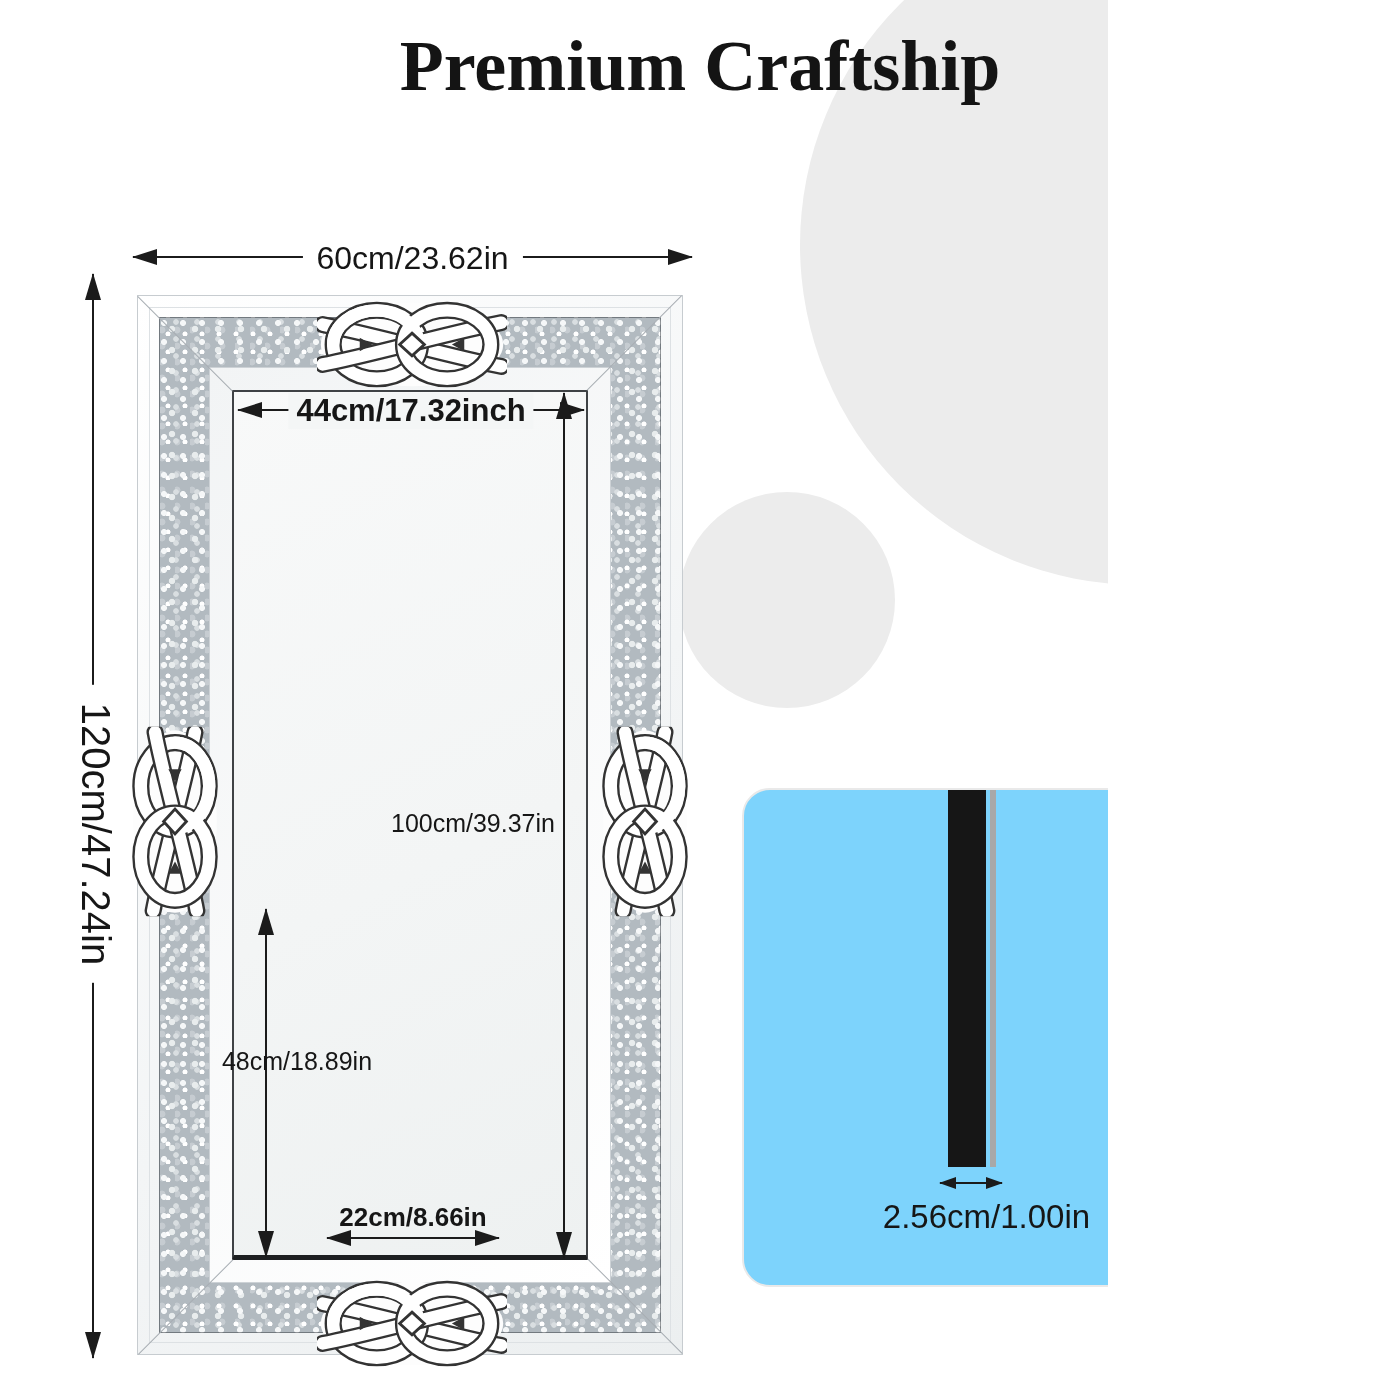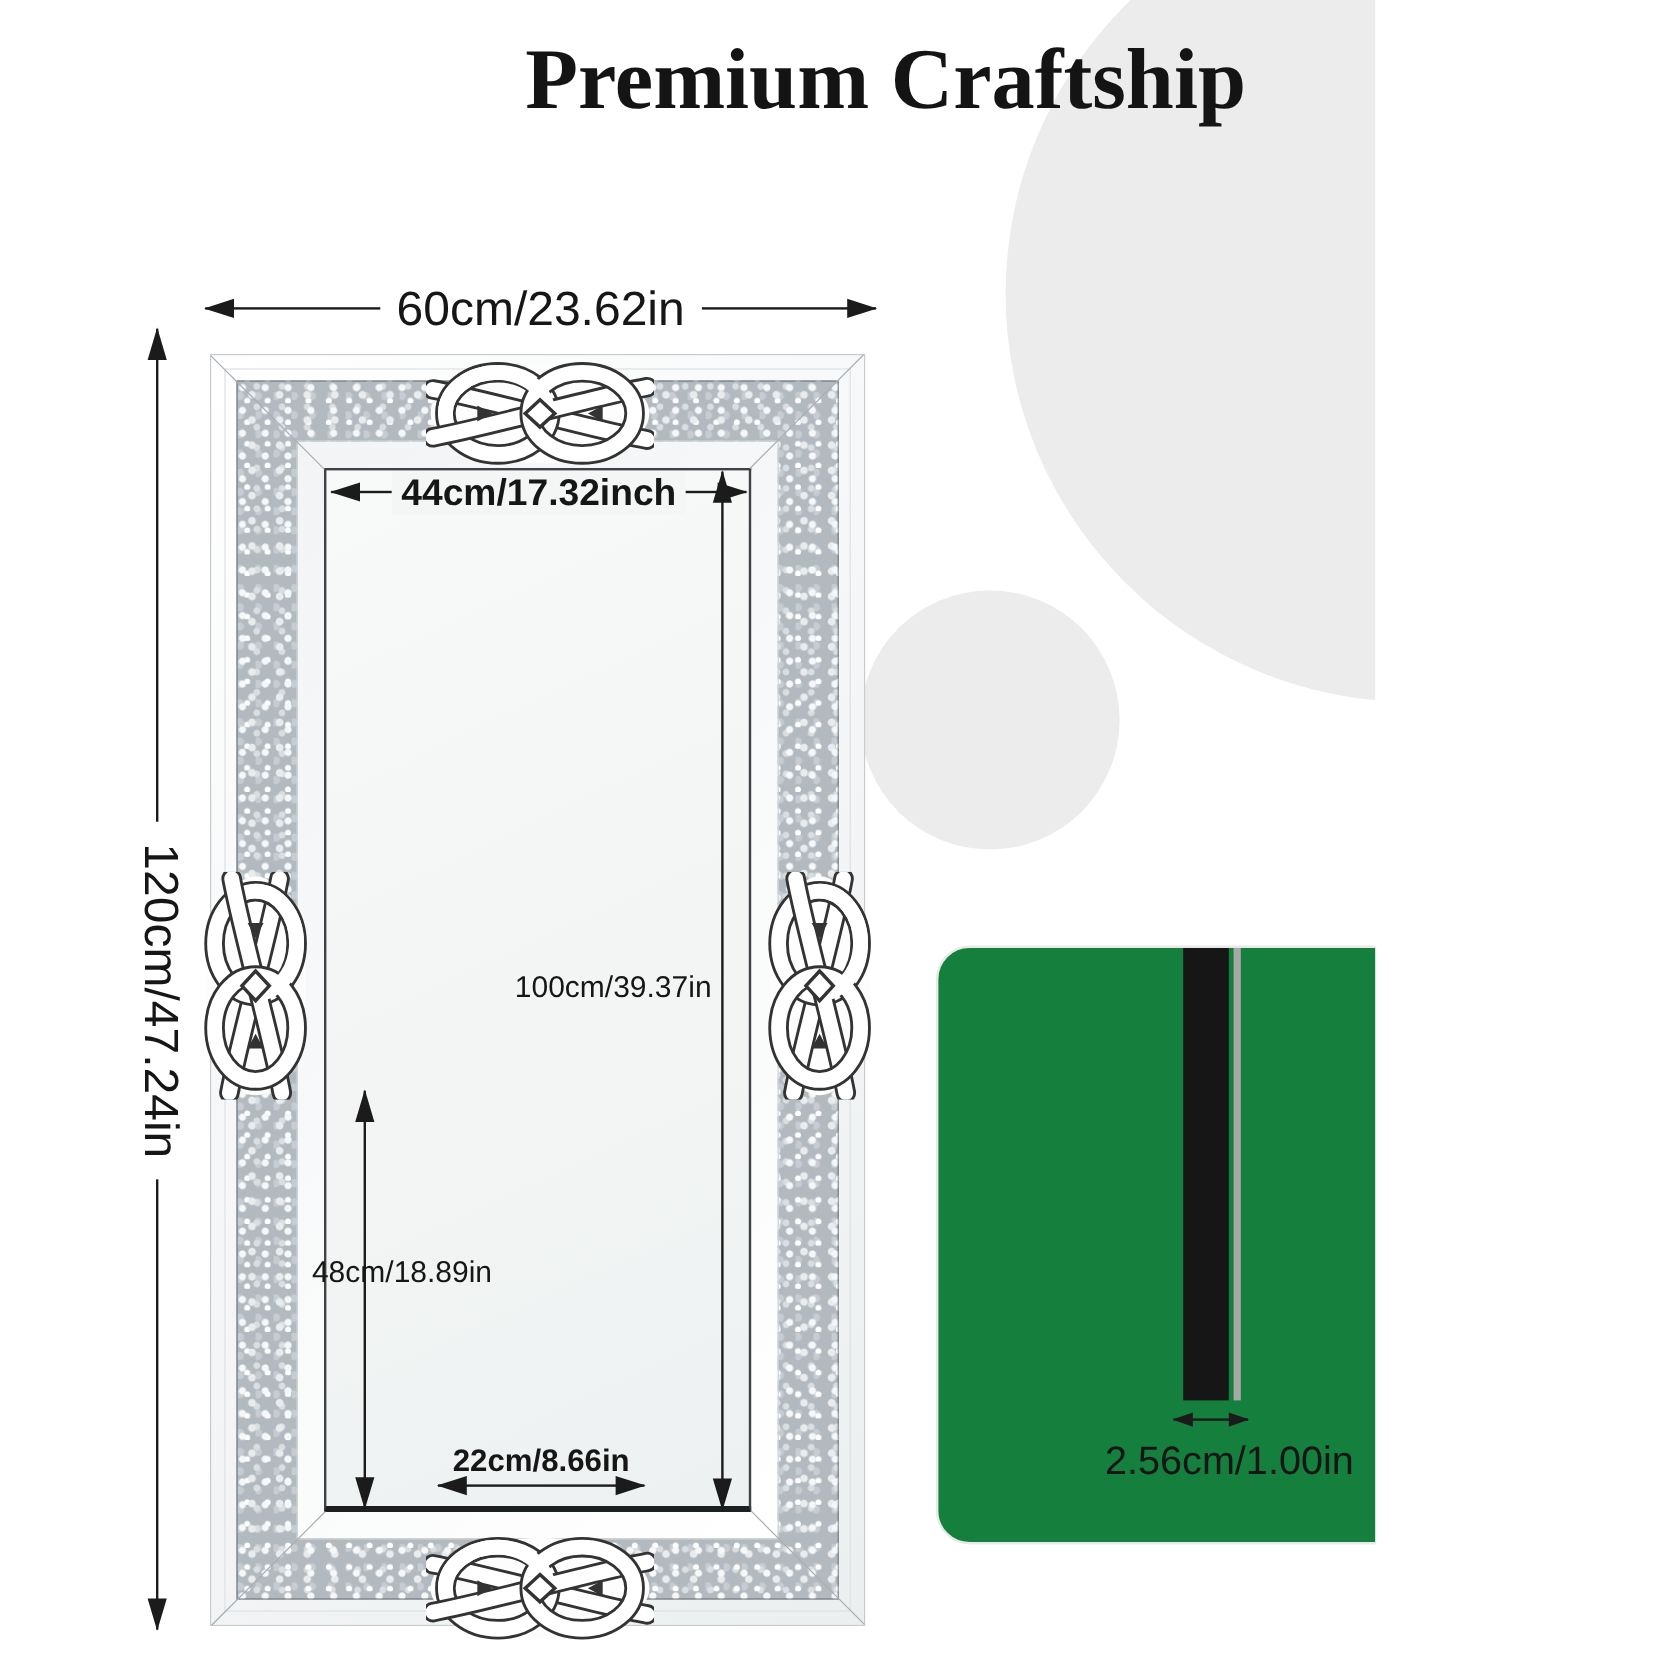--- a/index.html
+++ b/index.html
@@ -1,17 +1,17 @@
 <!DOCTYPE html>
 <html><head>
 <meta charset="utf-8">
 <style>
   html,body{margin:0;padding:0;background:#fff;}
   #canvas{position:relative;width:1108px;height:1400px;background:#ffffff;overflow:hidden;
-          font-family:"Liberation Sans",sans-serif;color:#1a1a1a;margin-left:38px;}
+          font-family:"Liberation Sans",sans-serif;color:#1a1a1a;}
 
   
   .bg-circle{position:absolute;border-radius:50%;background:#ececec;z-index:0;}
   .bg-circle.lg{left:800px;top:-95px;width:680px;height:680px;}
   .bg-circle.md{left:679px;top:492px;width:216px;height:216px;}
 
   
   .header{position:absolute;left:0;top:28px;width:1400px;text-align:center;z-index:2;}
   .title{font-family:"Liberation Serif",serif;font-weight:bold;font-size:72px;line-height:76px;color:#141414;}
   .subtitle{font-family:"Liberation Serif",serif;font-size:33px;line-height:50px;color:#222;margin-top:12px;}
@@ -53,34 +53,34 @@
   .ah{position:absolute;width:0;height:0;}
   .dimh .ah.l{left:-1px;top:-9px;border:8px solid transparent;border-left:0;border-right:25px solid #1b1b1b;}
   .dimh .ah.r{right:-1px;top:-9px;border:8px solid transparent;border-right:0;border-left:25px solid #1b1b1b;}
   .dimh .ah.l.sm{top:-7px;border:6px solid transparent;border-left:0;border-right:17px solid #1b1b1b;}
   .dimh .ah.r.sm{top:-7px;border:6px solid transparent;border-right:0;border-left:17px solid #1b1b1b;}
   .dimv .ah.u{top:-1px;left:-9px;border:8px solid transparent;border-top:0;border-bottom:27px solid #1b1b1b;}
   .dimv .ah.d{bottom:-1px;left:-9px;border:8px solid transparent;border-bottom:0;border-top:27px solid #1b1b1b;}
   .dlabel{position:absolute;white-space:nowrap;color:#161616;}
 
   .dim60{left:133px;top:256px;width:559px;}
-  .dim60 .dlabel{left:50%;top:0;transform:translate(-50%,-50%);font-size:40px;background:#fff;padding:0 14px;}
+  .dim60 .dlabel{left:50%;top:0;transform:translate(-50%,-50%);font-size:32px;background:#fff;padding:0 14px;}
   .dim120{left:92px;top:274px;height:1084px;}
   .dim120 .dlabel{left:1px;top:560px;transform:translate(-50%,-50%) rotate(90deg);font-size:40px;background:#fff;padding:0 18px;}
   .dim44{left:238px;top:409px;width:346px;font-weight:bold;}
   .dim44 .dlabel{left:50%;top:0;transform:translate(-50%,-50%);font-size:31px;background:#f4f6f6;padding:0 8px;}
   .dim100{left:563px;top:393px;height:865px;}
   .dim100 .dlabel{right:10px;top:416px;font-size:25px;}
   .dim48{left:265px;top:909px;height:348px;}
   .dim48 .dlabel{left:1px;top:152px;transform:translate(calc(-50% + 17px),-50%);font-size:25px;padding-left:24px;}
   .dim22{left:327px;top:1237px;width:172px;font-weight:bold;}
   .dim22 .dlabel{left:50%;top:-37px;transform:translateX(-50%);font-size:26px;}
 
   
-  .side-card{position:absolute;left:742px;top:788px;width:475px;height:499px;background:#15803d;
+  .side-card{position:absolute;left:742px;top:788px;width:475px;height:499px;background:#7dd3fc;
              border:2px solid #e9e9e9;border-radius:28px;z-index:1;box-sizing:border-box;}
   .side-bar{position:absolute;left:204px;top:0;width:38px;height:377px;background:#161616;}
   .side-strip{position:absolute;left:246px;top:0;width:6px;height:377px;background:#a8a8a8;}
   .dim-thick{left:196px;top:392px;width:62px;}
   .thick-label{position:absolute;left:0;right:0;top:408px;text-align:center;font-size:33px;
                padding-left:14px;color:#161616;}
 </style>
 </head>
 <body>
 

